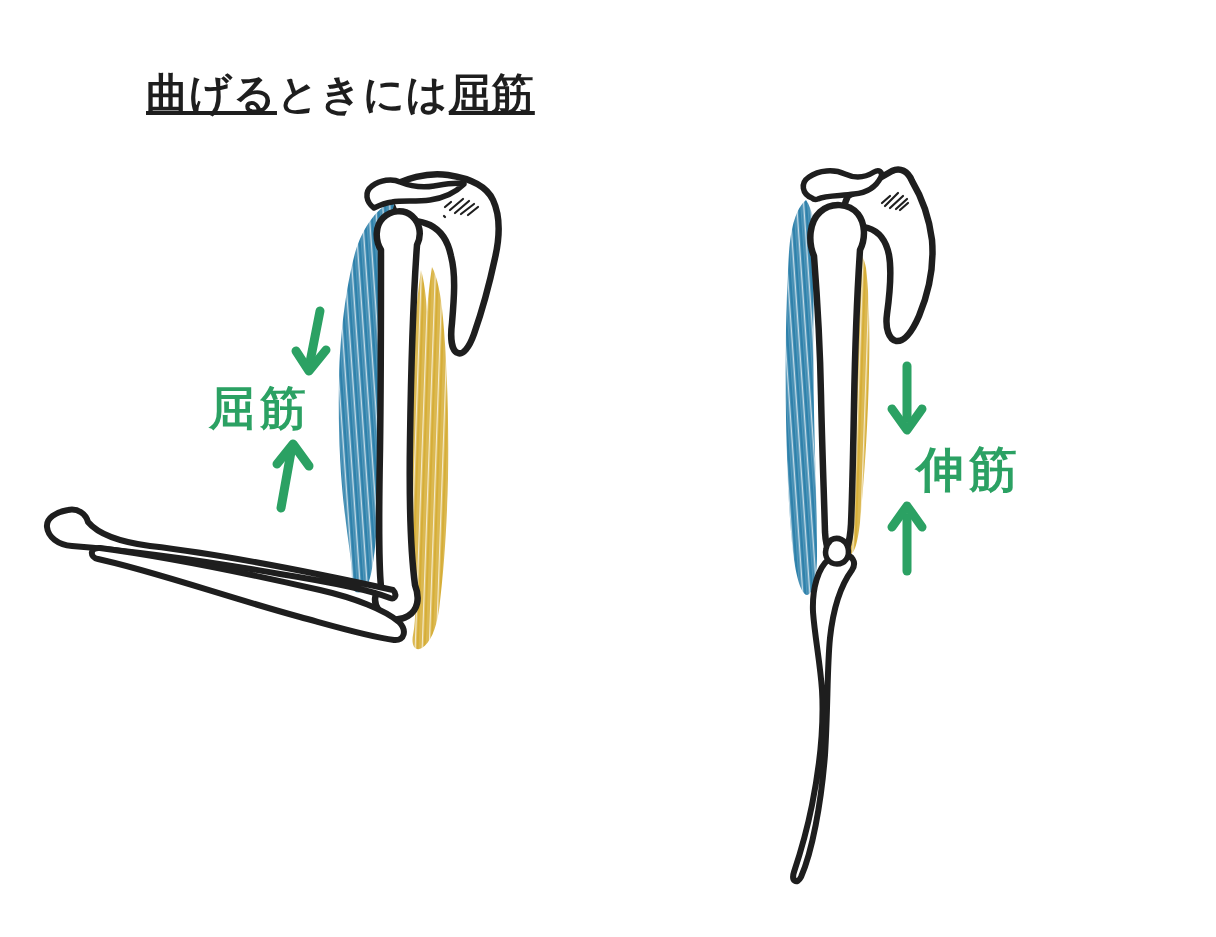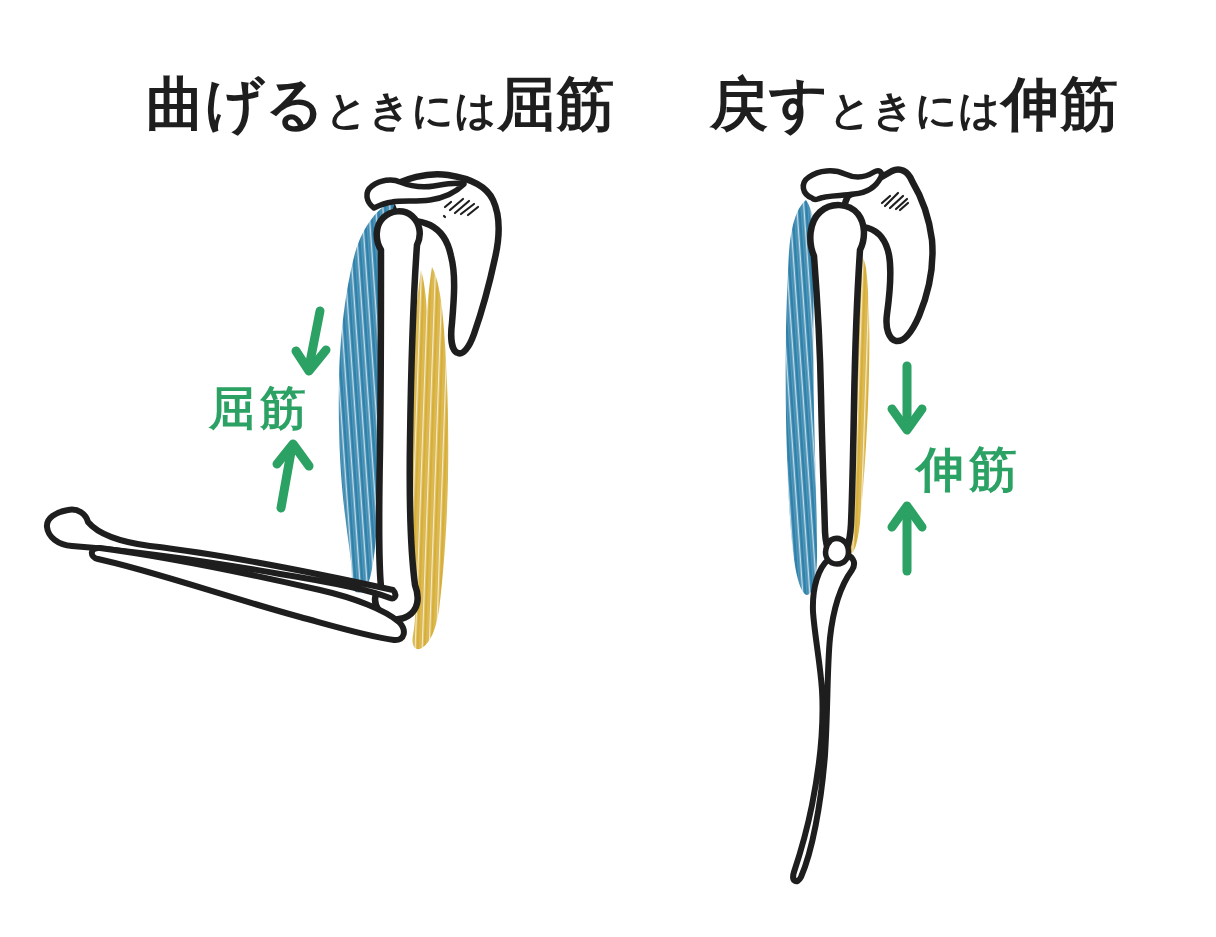--- a/index.html
+++ b/index.html
@@ -1,20 +1,20 @@
 <!DOCTYPE html>
 <html><head>
 <meta charset="utf-8">
 <style>
   html,body{margin:0;padding:0;}
   body{width:1216px;height:937px;background:#ffffff;font-family:"Liberation Sans","DejaVu Sans",sans-serif;}
   .stage{position:relative;width:1216px;height:937px;background:#ffffff;overflow:hidden;}
   .stage svg{position:absolute;left:0;top:0;}
   .title{position:absolute;font-weight:700;white-space:nowrap;letter-spacing:1px;}
-  .title .big{font-size:58px;}
+  .title .big{font-size:42px;text-decoration:underline;}
   .title .small{font-size:41px;}
   .title-left{left:146px;top:66px;}
   .title-right{left:710px;top:66px;}
   .muscle-label{position:absolute;font-weight:700;white-space:nowrap;}
   .muscle-label-left{left:209px;top:378px;font-size:46px;letter-spacing:5px;}
   .muscle-label-right{left:916px;top:438px;font-size:48px;letter-spacing:5px;}
 </style>
 </head>
 <body>
 
@@ -100,20 +100,17 @@
       <g stroke="#2ba163" stroke-width="9">
         <path d="M 907,571 L 907,518"></path>
         <path d="M 892,527 L 907,506 L 922,527"></path>
       </g>
     </g>
   </svg>
 
   <div class="title title-left" style="color: rgb(30, 30, 30);">
     <span class="big">曲げる</span><span class="small">ときには</span><span class="big">屈筋</span>
   </div>
-  <div class="title title-right" style="color: rgb(30, 30, 30);">
-    <span class="big">戻す</span><span class="small">ときには</span><span class="big">伸筋</span>
-  </div>
 
   <div class="muscle-label muscle-label-left" style="color: rgb(43, 161, 99);">屈筋</div>
   <div class="muscle-label muscle-label-right" style="color: rgb(43, 161, 99);">伸筋</div>
 
 </div>
 
 </body></html>

